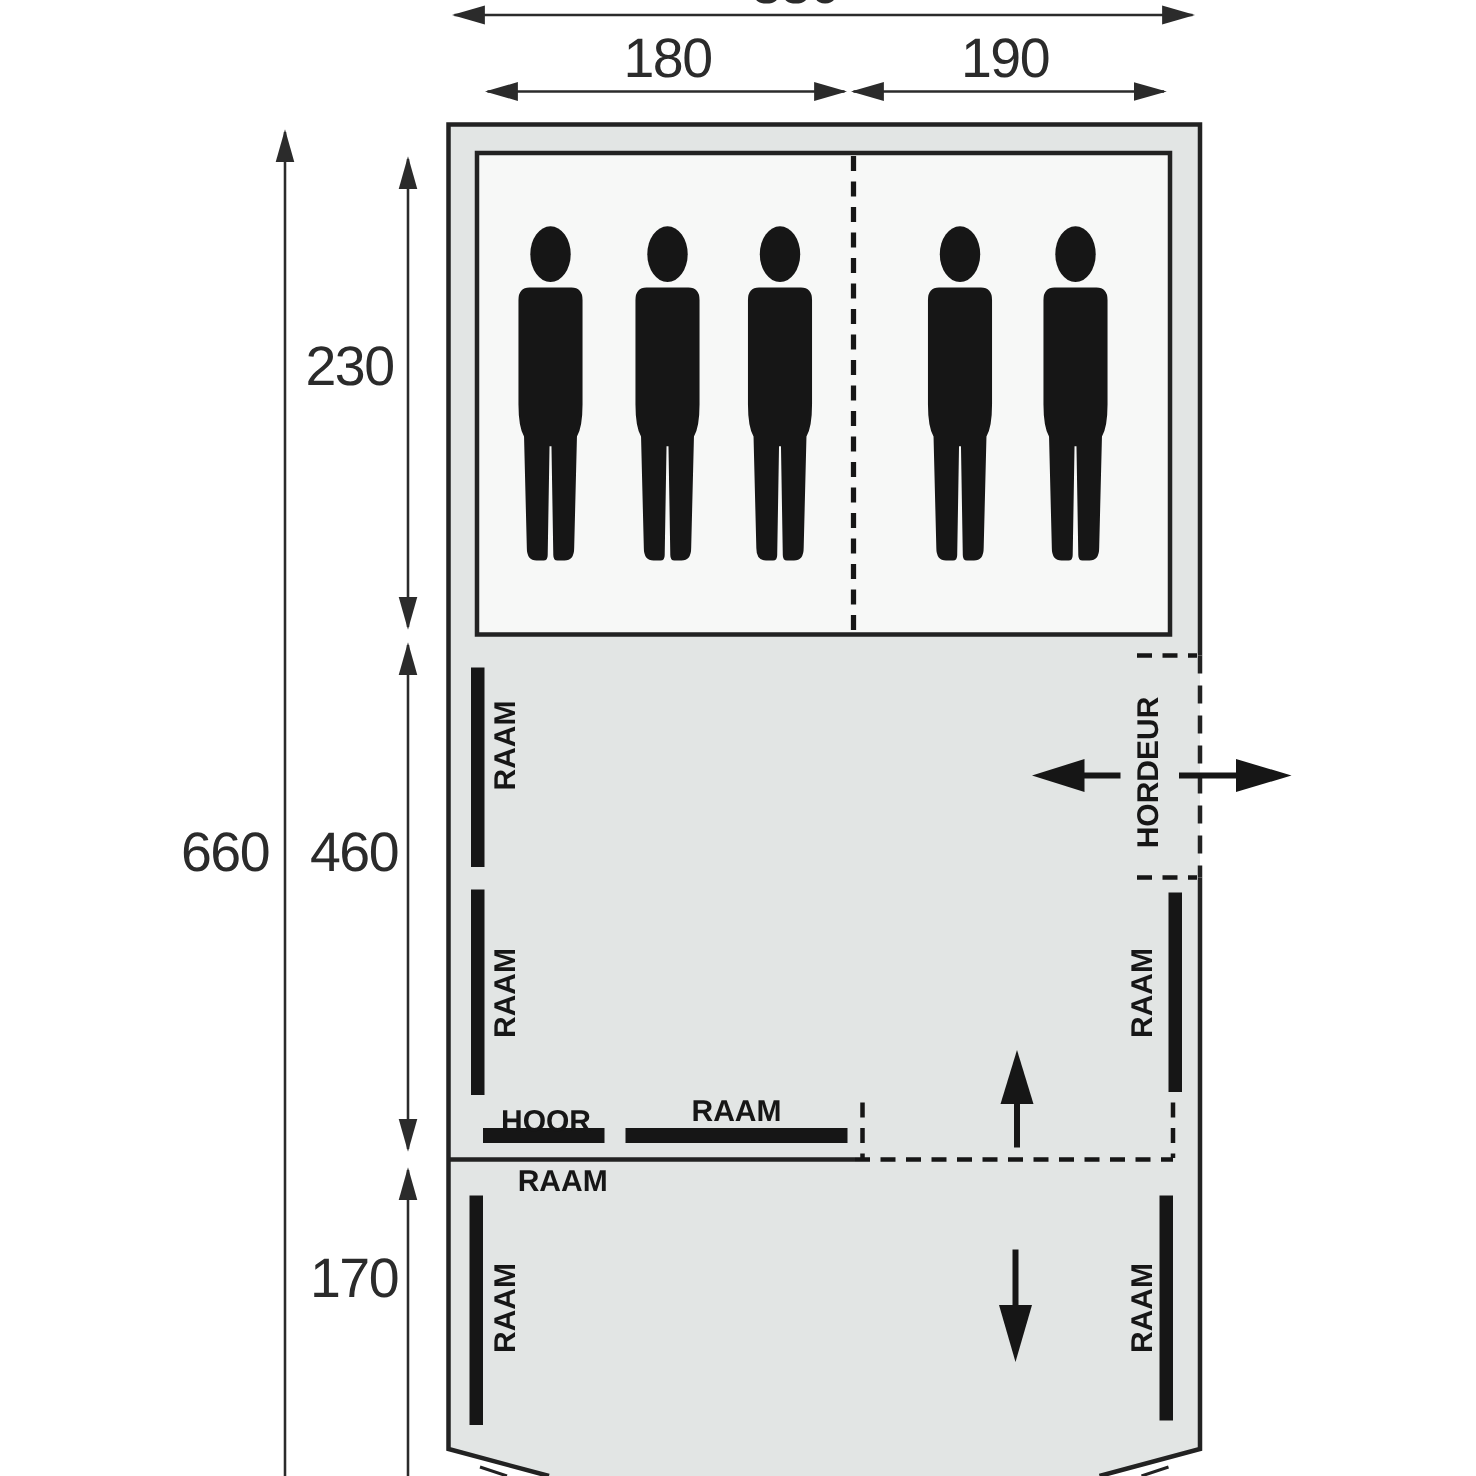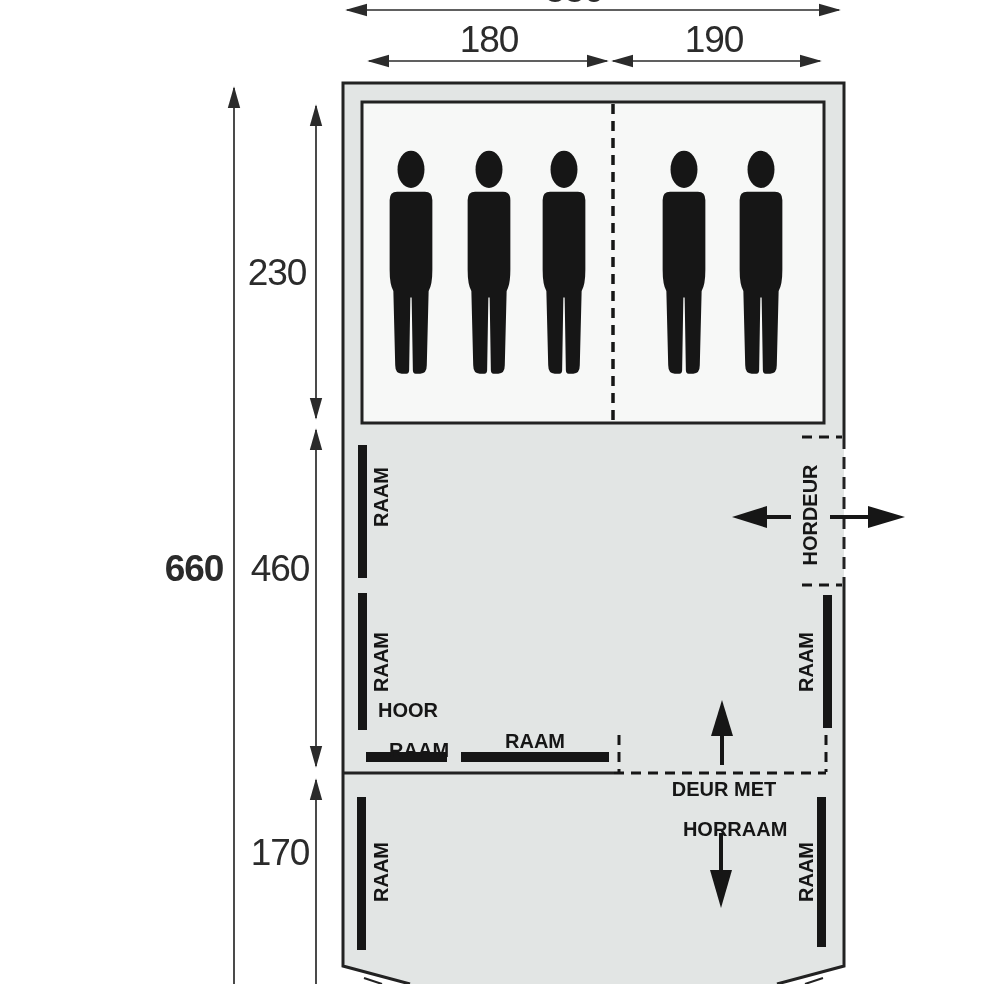--- a/index.html
+++ b/index.html
@@ -2,21 +2,20 @@
 <html style="--tent_fill: #e2e5e4; --sleeping_fill: #f7f8f7; --ink: #161616; --outline: #222222; --dimension: #2b2b2b;"><head>
 <meta charset="utf-8">
 <style>
   html,body{margin:0;padding:0;background:#ffffff;}
   #stage{
     position:relative;
     width:876px;height:984px;
     overflow:hidden;
     background:#ffffff;
     font-family:"Liberation Sans", sans-serif;
-    margin-left:44px;
   }
   #diagram-svg{position:absolute;left:0;top:0;}
   .txt{
     position:absolute;
     color:var(--ink,#161616);
     white-space:pre;
     transform:translate(-50%,-50%);
   }
   .dim{
     font-size:37px;
@@ -107,33 +106,31 @@
       <line x1="190" y1="984" x2="190" y2="88" marker-end="url(#arr)"></line>
       <line x1="272" y1="106" x2="272" y2="418" marker-start="url(#arr)" marker-end="url(#arr)"></line>
       <line x1="272" y1="430" x2="272" y2="766" marker-start="url(#arr)" marker-end="url(#arr)"></line>
       <line x1="272" y1="984" x2="272" y2="780" marker-end="url(#arr)"></line>
     </g>
   </svg>
 
   <div class="txt dim dim-clip" style="left:530px; top:-29px;">330</div>
   <div class="txt dim" style="left:445px; top:39px;">180</div>
   <div class="txt dim" style="left:670px; top:39px;">190</div>
-  <div class="txt dim" style="left:150px; top:568px;font-weight:bold;">660</div>
-  <div class="txt dim" style="left:233px; top:272px;">230</div>
+  <div class="txt dim" style="left:150px; top:568px;">660</div>
+  <div class="txt dim" style="left:233px; top:244px;">230</div>
   <div class="txt dim" style="left:236px; top:568px;">460</div>
   <div class="txt dim" style="left:236px; top:852px;">170</div>
 
   <div class="txt lbl vert" style="left:337px; top:497px;">RAAM</div>
   <div class="txt lbl vert" style="left:337px; top:662px;">RAAM</div>
   <div class="txt lbl vert" style="left:762px; top:662px;">RAAM</div>
   <div class="txt lbl vert" style="left:337px; top:872px;">RAAM</div>
   <div class="txt lbl vert" style="left:762px; top:872px;">RAAM</div>
   <div class="txt lbl" style="left:491px; top:741px;">RAAM</div>
 
-  <div class="txt lbl" style="left:364px; top:730px;"><span>HOOR</span><br>
+  <div class="txt lbl" style="left:364px; top:768px;"><span>HOOR</span><br>
     <span>RAAM</span></div>
 
   <div class="txt lbl vert" style="left:766px; top:515px;">HORDEUR</div>
 
-  <div class="txt lbl" style="left:680px; top:809px;"><span>DEUR MET</span><br>
-    <span>HORRAAM</span></div>
 
 </div>
 
 </body></html>

